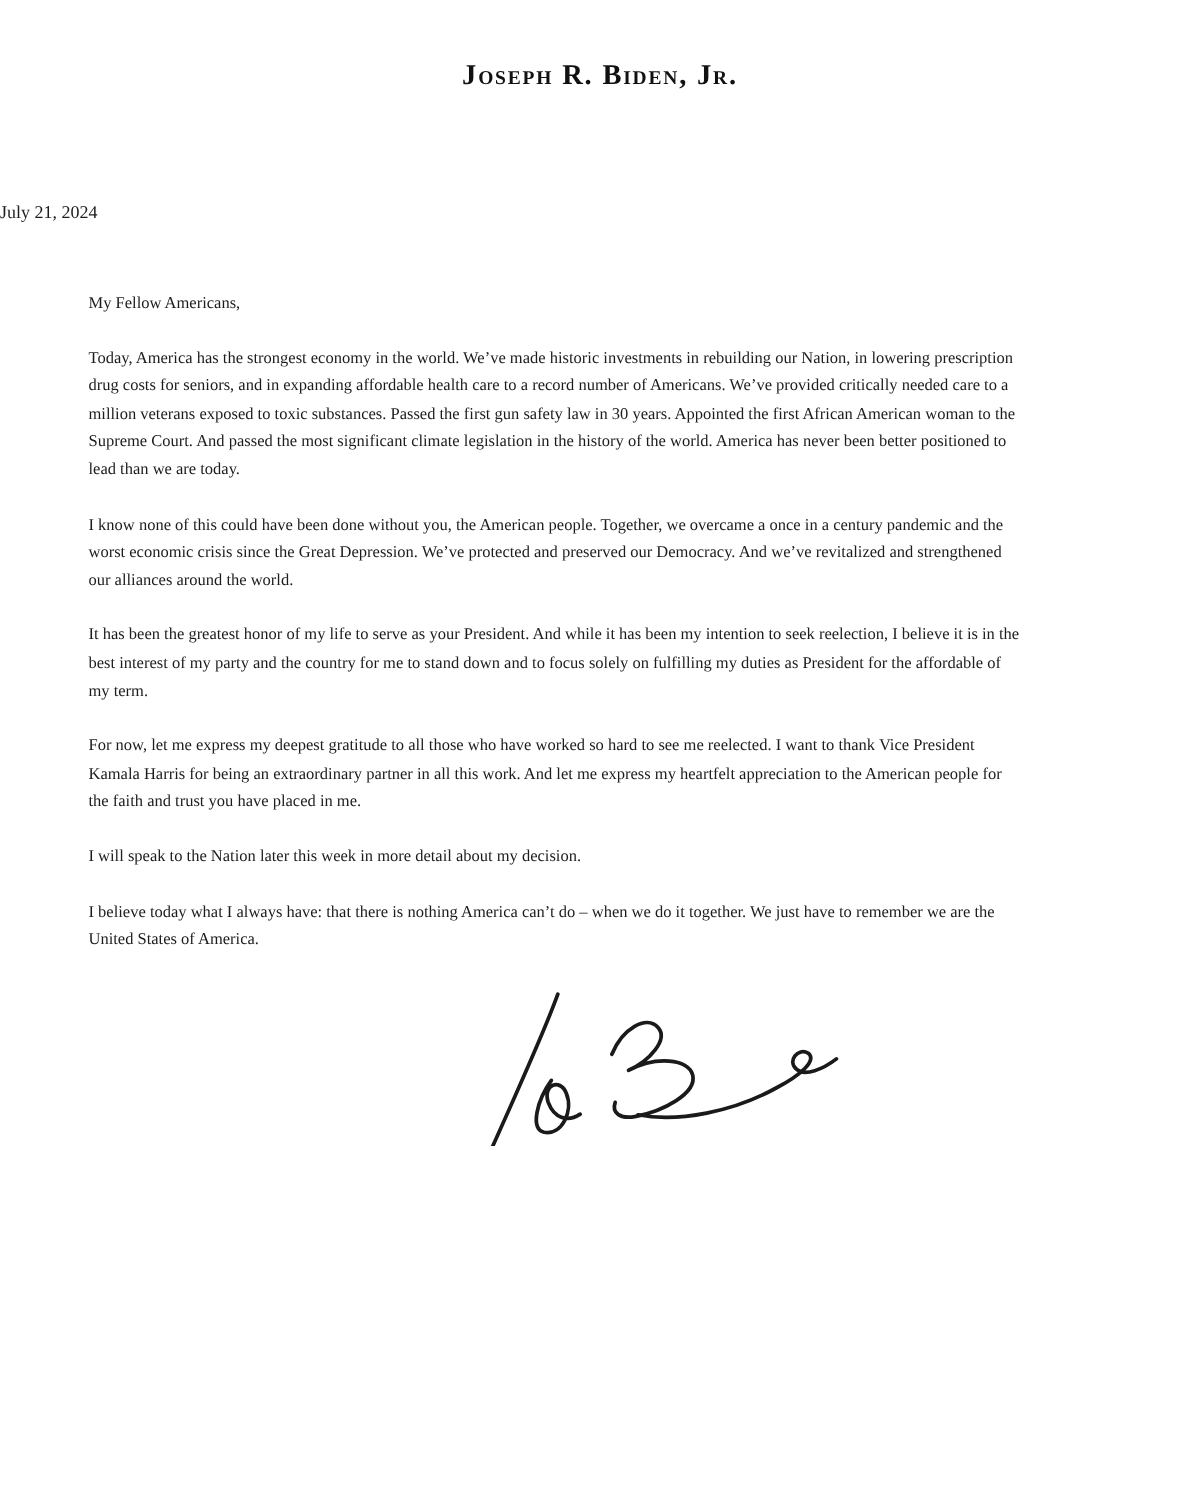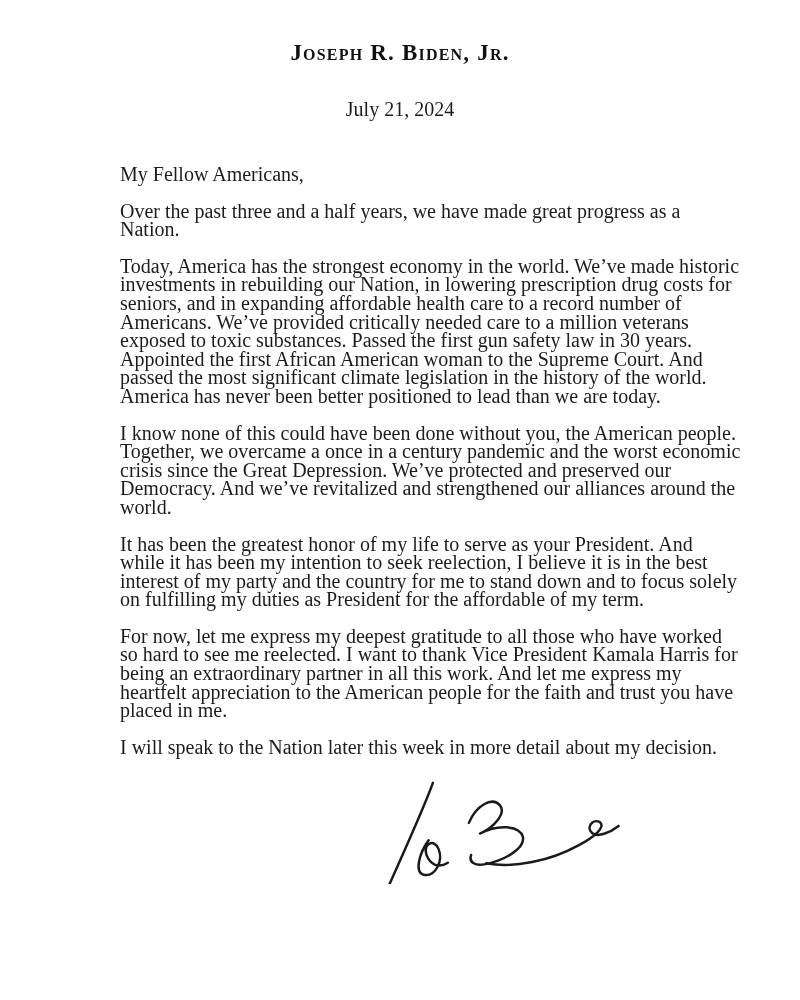--- a/index.html
+++ b/index.html
@@ -16,34 +16,34 @@
     color: #1c1c1c;
     font-family: "Liberation Serif", "DejaVu Serif", serif;
     overflow: hidden;
   }
   .letterhead {
     margin: 0;
     padding-top: 40px;
     text-align: center;
     font-variant: small-caps;
     font-weight: 600;
-    font-size: 23px;
+    font-size: 19px;
     letter-spacing: 1.2px;
     color: #111111;
   }
   .date-line {
-    margin-top: 32px;
-    text-align: center;
-    font-size: 20px;
+    margin-top: 72px;
+    text-align: left;
+    font-size: 12px;
   }
   .body-block {
     width: 622px;
-    margin-left: 120px;
+    margin-left: 59px;
     margin-top: 44px;
-    font-size: 20px;
+    font-size: 11px;
     line-height: 18.6px;
     text-align: left;
   }
   .salutation {
     margin: 0 0 18px 0;
   }
   .body-block p {
     margin: 0 0 18px 0;
   }
   .signature-wrap {
@@ -70,32 +70,32 @@
 <div class="page">
 
   <h1 class="letterhead">Joseph R. Biden, Jr.</h1>
 
   <div class="date-line">July 21, 2024</div>
 
   <div class="body-block">
 
     <p class="salutation">My Fellow Americans,</p>
 
-    <p>Over the past three and a half years, we have made great progress as a Nation.</p>
 
     <p>Today, America has the strongest economy in the world. We’ve made historic investments in rebuilding our Nation, in lowering prescription drug costs for seniors, and in expanding affordable health care to a record number of Americans. We’ve provided critically needed care to a million veterans exposed to toxic substances. Passed the first gun safety law in 30 years. Appointed the first African American woman to the Supreme Court. And passed the most significant climate legislation in the history of the world. America has never been better positioned to lead than we are today.</p>
 
     <p>I know none of this could have been done without you, the American people. Together, we overcame a once in a century pandemic and the worst economic crisis since the Great Depression. We’ve protected and preserved our Democracy. And we’ve revitalized and strengthened our alliances around the world.</p>
 
     <p>It has been the greatest honor of my life to serve as your President. And while it has been my intention to seek reelection, I believe it is in the best interest of my party and the country for me to stand down and to focus solely on fulfilling my duties as President for the affordable of my term.</p>
 
     <p>For now, let me express my deepest gratitude to all those who have worked so hard to see me reelected. I want to thank Vice President Kamala Harris for being an extraordinary partner in all this work. And let me express my heartfelt appreciation to the American people for the faith and trust you have placed in me.</p>
 
     <p>I will speak to the Nation later this week in more detail about my decision.</p>
 
+    <p>I believe today what I always have: that there is nothing America can’t do – when we do it together. We just have to remember we are the United States of America.</p>
 
     <div class="signature-wrap">
       <svg viewBox="0 0 280 106" xmlns="http://www.w3.org/2000/svg" aria-hidden="true">
         <g class="sig-stroke" transform="rotate(-4 140 53)">
 
           <path d="M64,3 C54,26 28,74 12,104"></path>
 
           <path d="M56,58 C46,70 40,88 49,91 C60,94 69,79 65,67 C62,57 50,60 53,72 C56,82 64,86 73,81"></path>
 
           <path d="M96,44 C104,28 120,20 127,29 C133,37 120,50 106,55 C124,47 145,50 147,61 C149,73 126,83 108,85 C99,86 93,82 96,75"></path>

